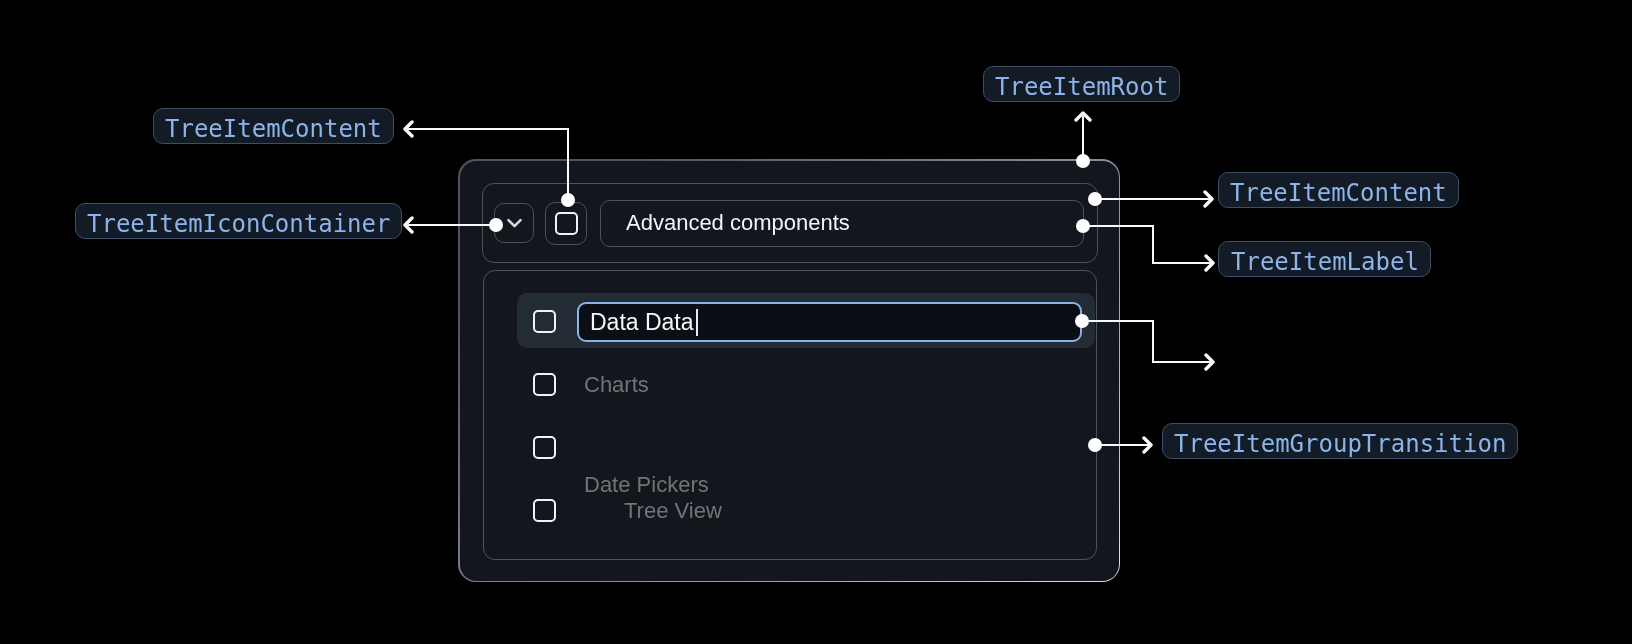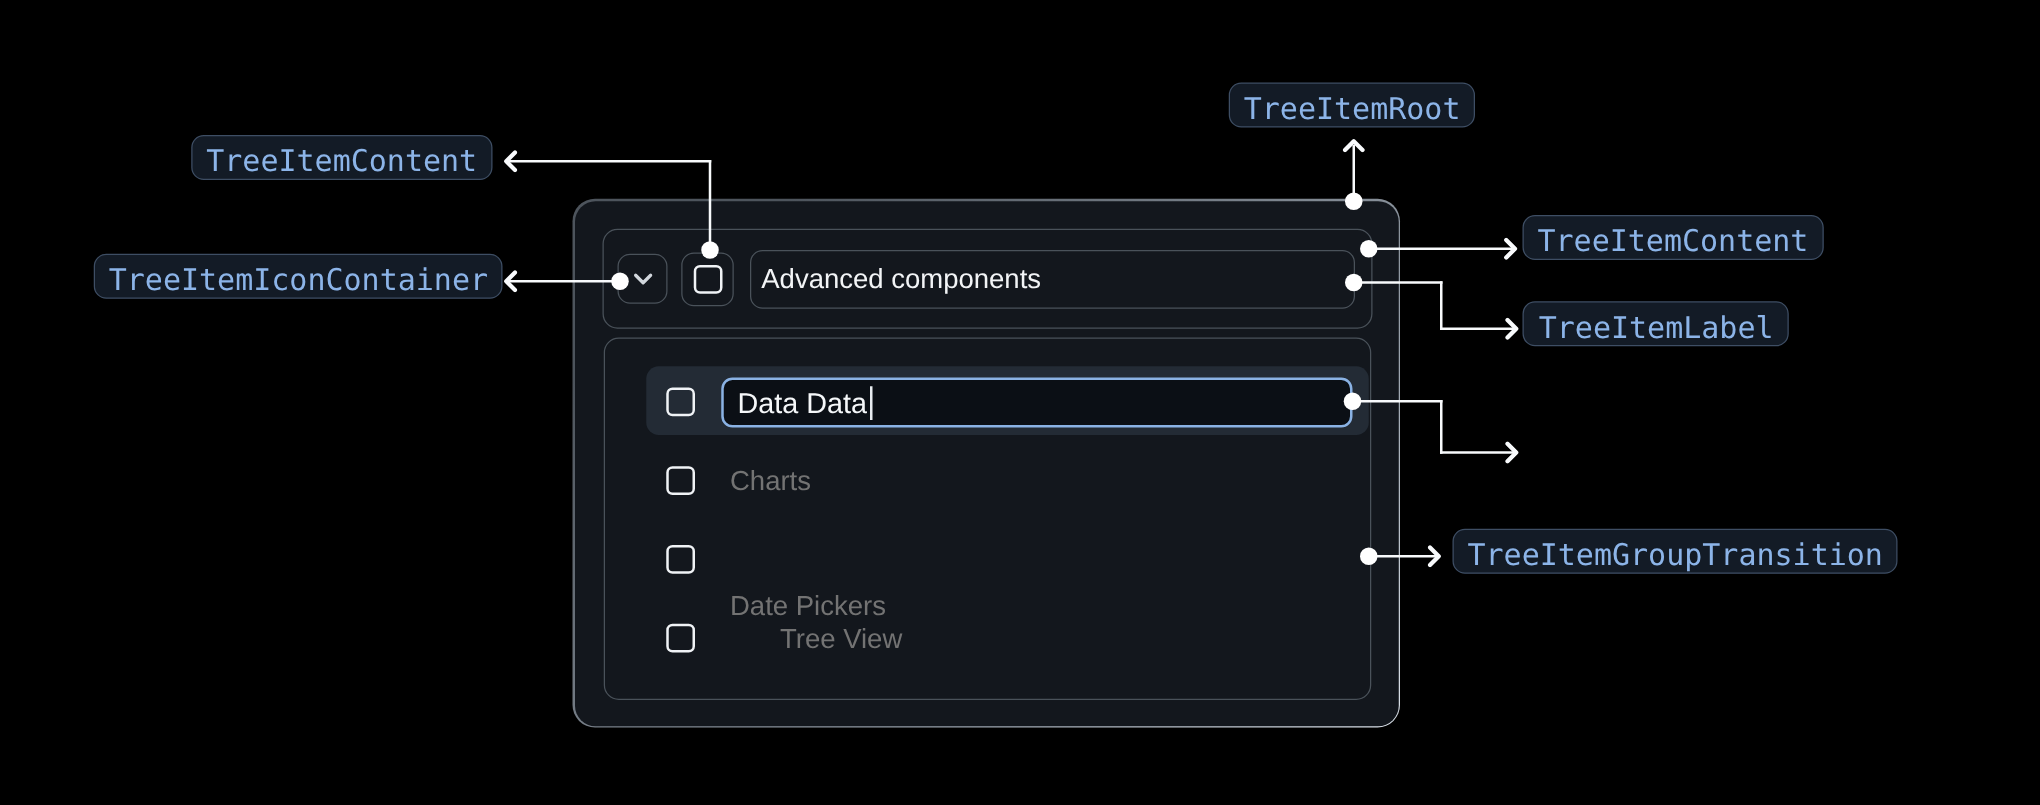--- a/index.html
+++ b/index.html
@@ -10,21 +10,21 @@
   .root-frame{position:absolute;left:458px;top:159px;width:662px;height:423px;border-radius:18px;
               background:linear-gradient(140deg,#4d545c 15%,#9aa3ad 70%,#dbe2ea 100%);z-index:1;}
   .root-fill{position:absolute;inset:1.5px;border-radius:16.5px;background:#13171d;}
   .box{position:absolute;border:1.5px solid #4a525a;border-radius:12px;box-sizing:border-box;z-index:2;}
   .content-box{left:482px;top:183px;width:616px;height:80px;}
   .chevron-btn{left:494px;top:203px;width:40px;height:40px;border-radius:10px;
                display:flex;align-items:center;justify-content:center;}
   .checkbox-frame{left:545px;top:202px;width:42px;height:43px;border-radius:10px;
                   display:flex;align-items:center;justify-content:center;}
   .label-box{left:600px;top:200px;width:484px;height:47px;border-radius:10px;
-             line-height:44px;padding-left:8px;color:#f2f4f6;font-size:22px;}
+             line-height:44px;padding-left:25px;color:#f2f4f6;font-size:22px;}
   .group-box{left:483px;top:270px;width:614px;height:290px;}
   .row-highlight{position:absolute;left:517px;top:293px;width:578px;height:55px;border-radius:10px;
                  background:#232b35;z-index:2;}
   .label-input{position:absolute;left:577px;top:302px;width:505px;height:40px;border-radius:9px;
                border:2px solid #8ab2e4;background:#0b0f15;box-sizing:border-box;z-index:3;
                display:flex;align-items:center;padding-left:11px;color:#f5f7f9;font-size:23px;}
   .caret{display:inline-block;width:2.5px;height:27px;background:#e8ecf0;margin-left:2px;}
   .cb{position:absolute;width:23px;height:23px;border:2.5px solid #f0f3f6;border-radius:5px;
       box-sizing:border-box;background:transparent;z-index:3;}
   .item-label{position:absolute;left:584px;height:29px;line-height:29px;color:#737373;

